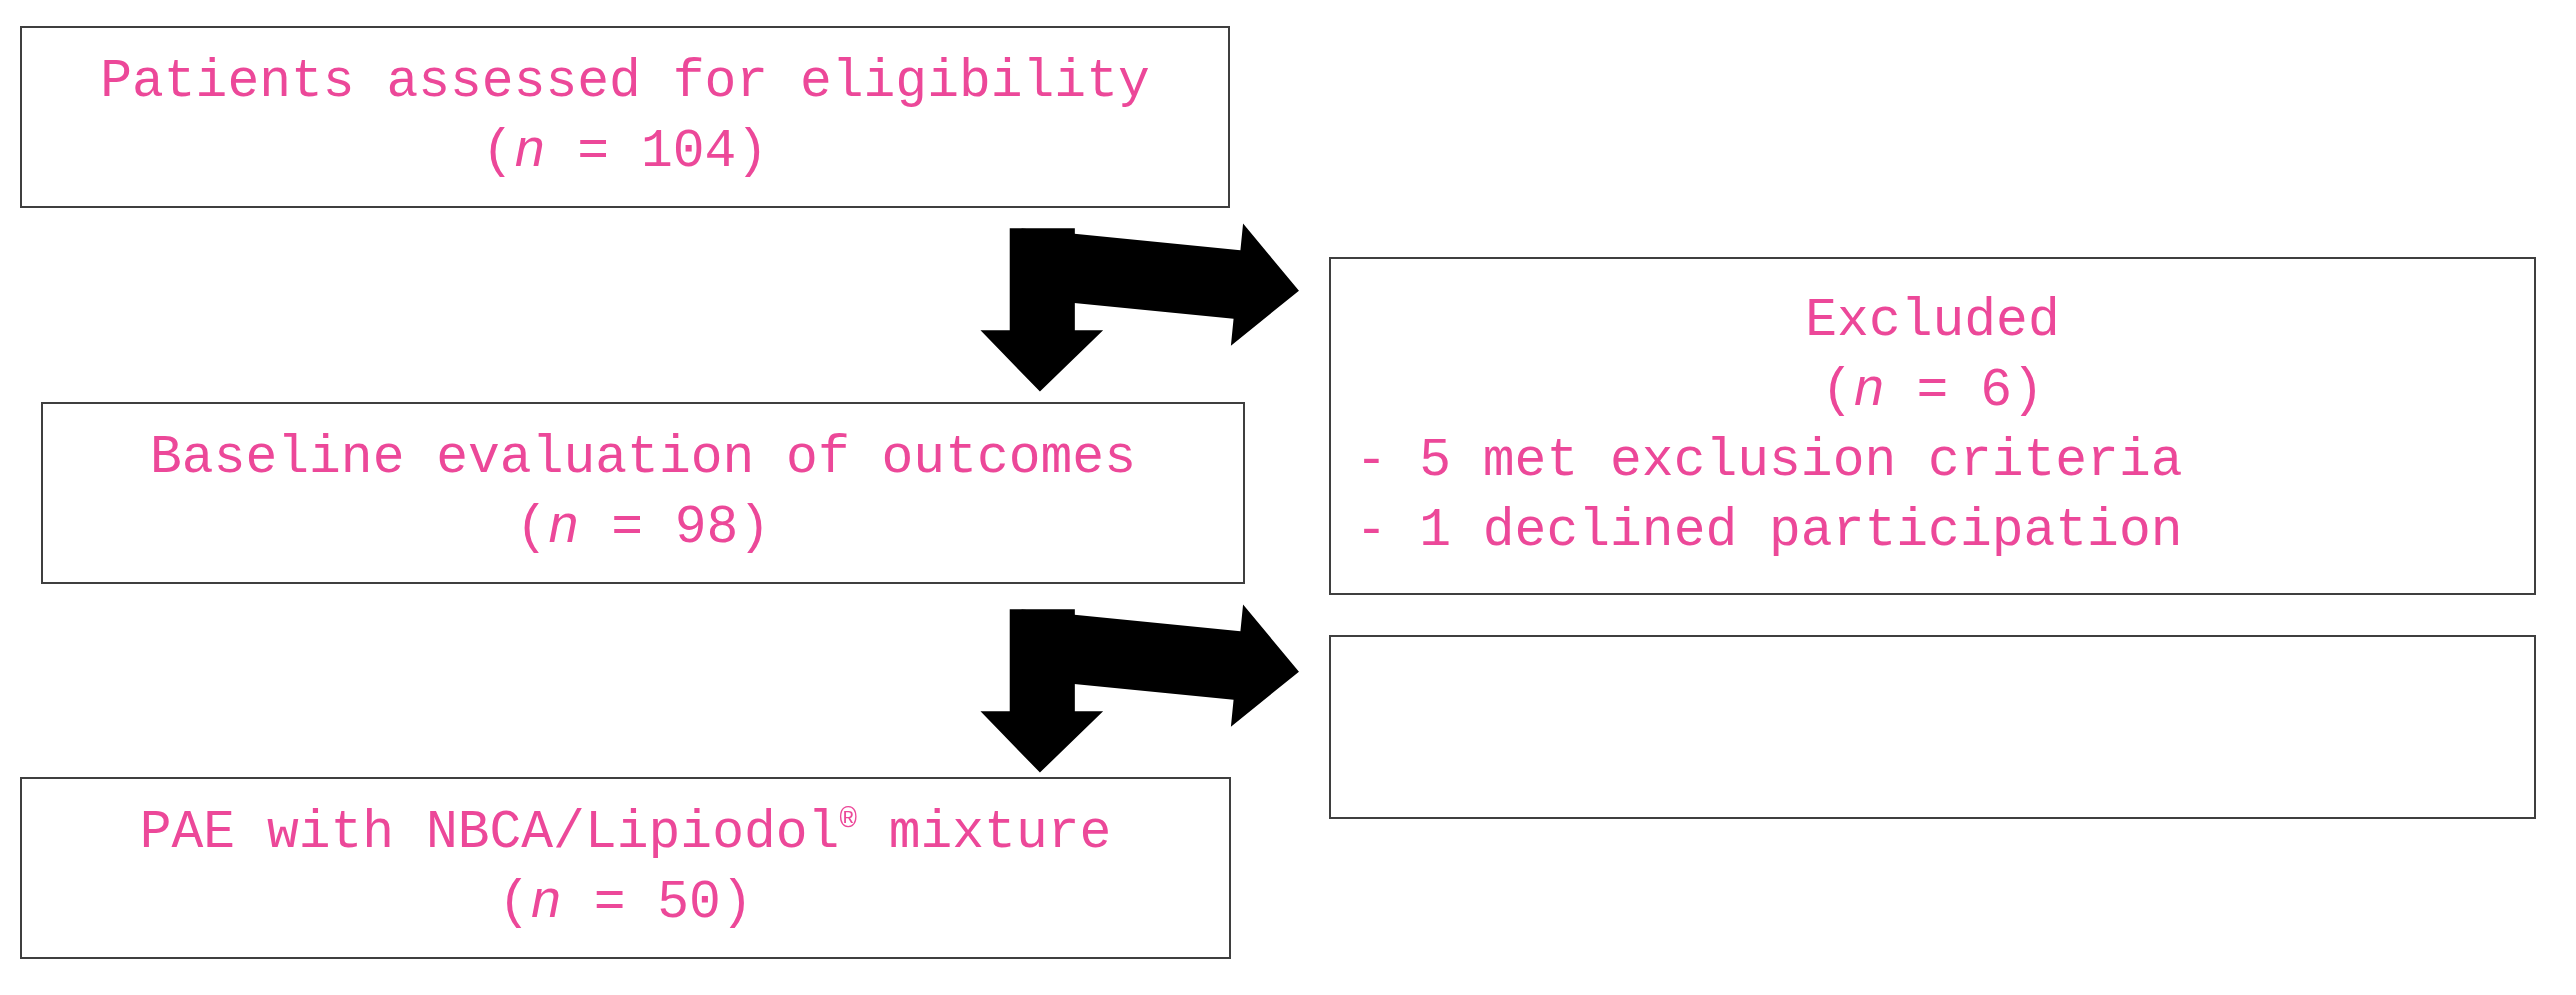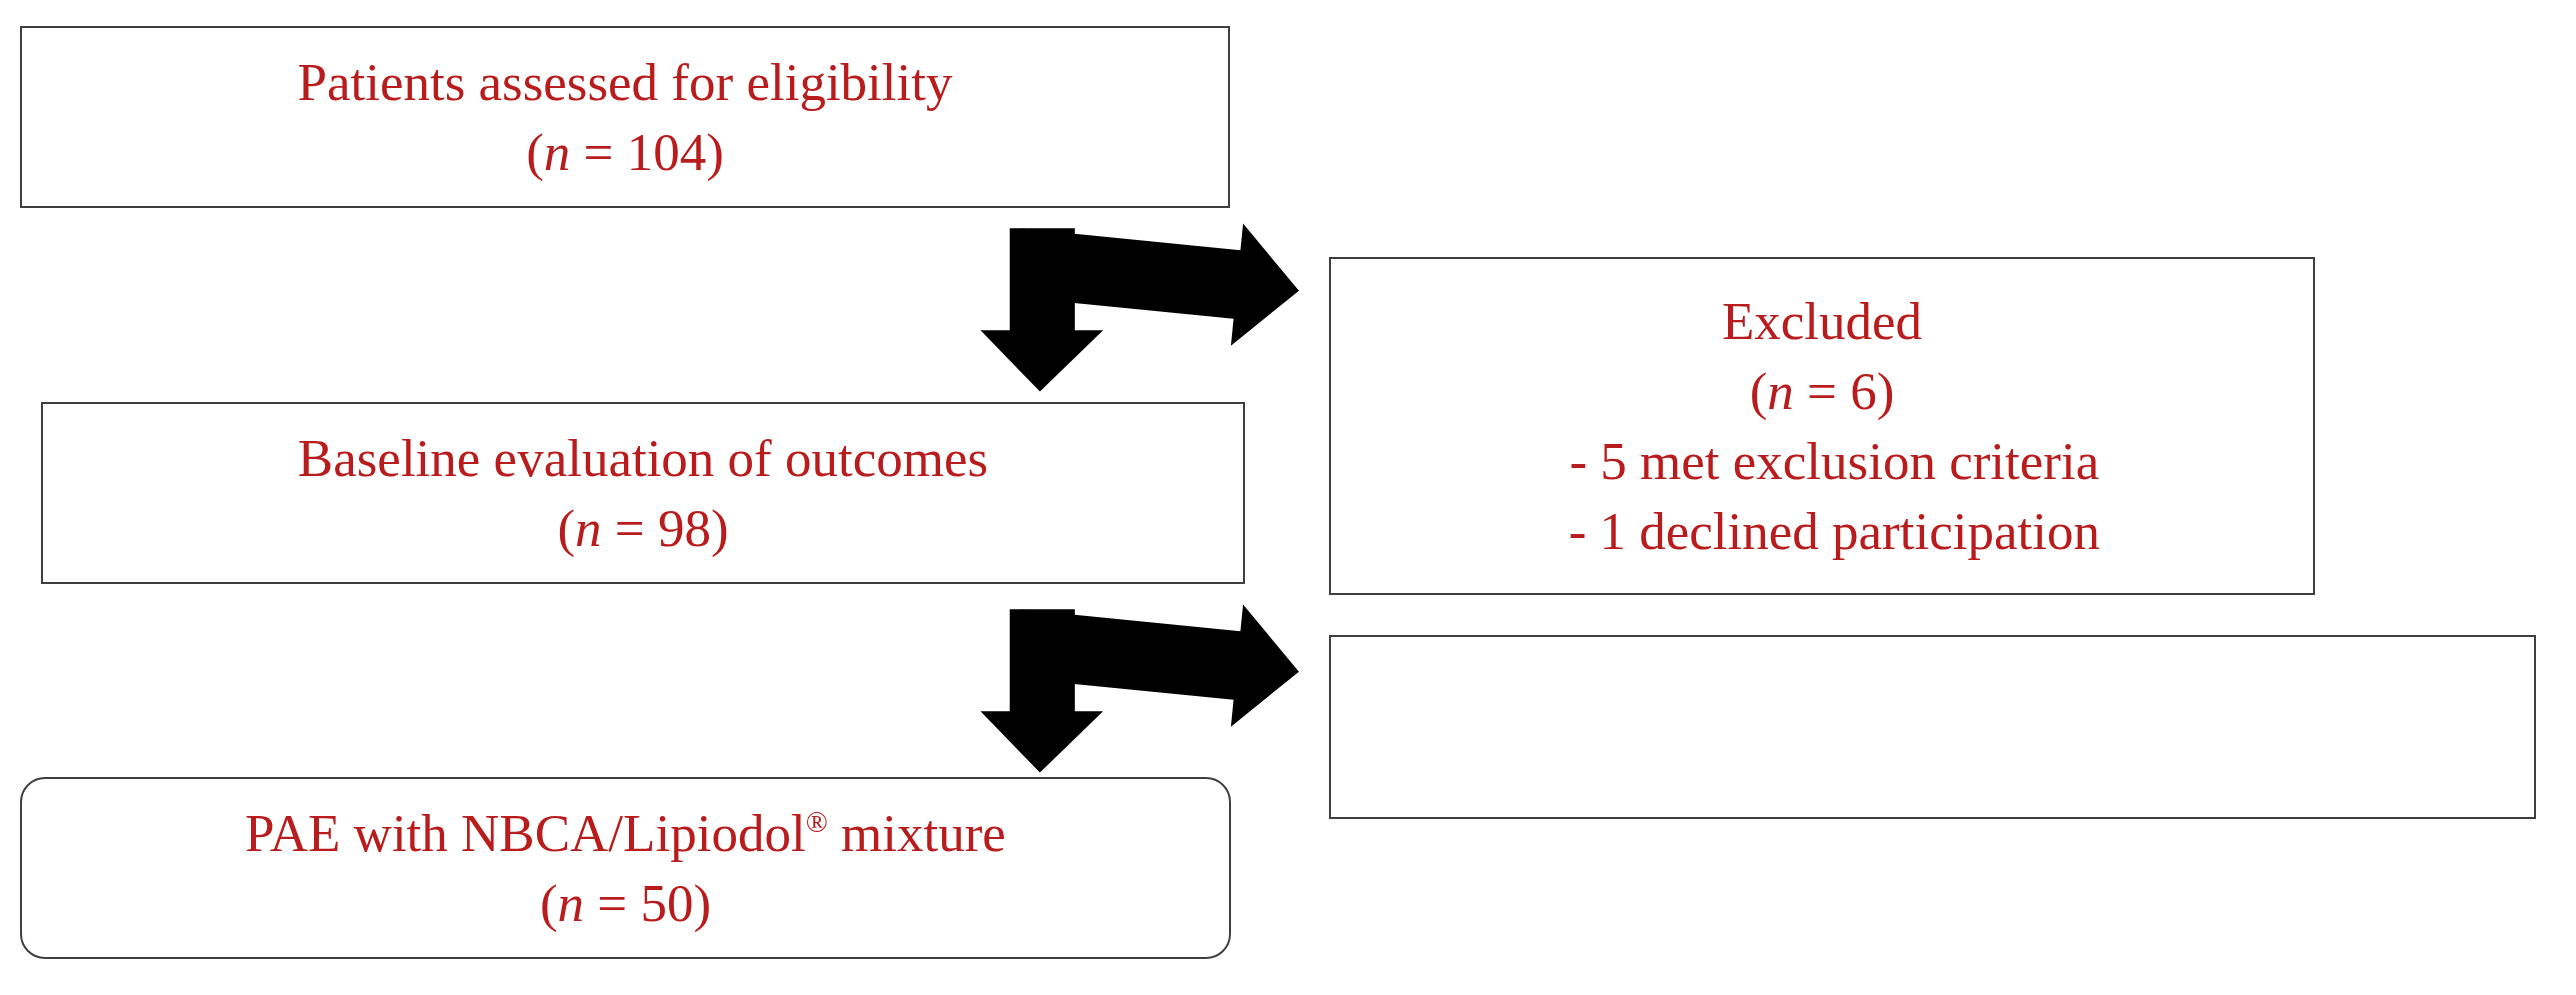--- a/index.html
+++ b/index.html
@@ -5,22 +5,22 @@
   html, body {
     margin: 0;
     padding: 0;
     background: #ffffff;
   }
   #figure {
     position: relative;
     width: 2576px;
     height: 995px;
     background: #ffffff;
-    font-family: Liberation Serif, serif;
-    color: #b91c1c;
+    font-family: Liberation Mono, monospace;
+    color: #ec4899;
     overflow: hidden;
   }
   .box {
     position: absolute;
     box-sizing: border-box;
     border: 2.8px solid #3f3f3f;
     background: #ffffff;
     display: flex;
     flex-direction: column;
     justify-content: center;
@@ -40,22 +40,22 @@
     vertical-align: super;
     line-height: 0;
   }
   .arrow {
     position: absolute;
     display: block;
   }
   
   #box-eligibility    { left: 20px;   top: 25.5px;  width: 1210px; height: 182px; }
   #box-baseline       { left: 21px;   top: 402px; width: 1204px; height: 182px; margin-left: 20px; }
-  #box-nbca           { left: 20px;   top: 777px; width: 1211px; height: 182px; border-radius: 25px; }
-  #box-excluded       { left: 1329px; top: 257px; width: 986px; height: 338px; align-items: center; }
+  #box-nbca           { left: 20px;   top: 777px; width: 1211px; height: 182px; }
+  #box-excluded       { left: 1329px; top: 257px; width: 1207px; height: 338px; }
   #box-microparticles { left: 1329px; top: 635px; width: 1207px; height: 184px; }
   #arrow-1 { left: 969px; top: 217px; width: 340px; height: 184px; }
   #arrow-2 { left: 969px; top: 598px; width: 340px; height: 184px; }
 </style>
 </head>
 <body>
 
 <div id="figure">
 
   <div class="box" id="box-eligibility">

